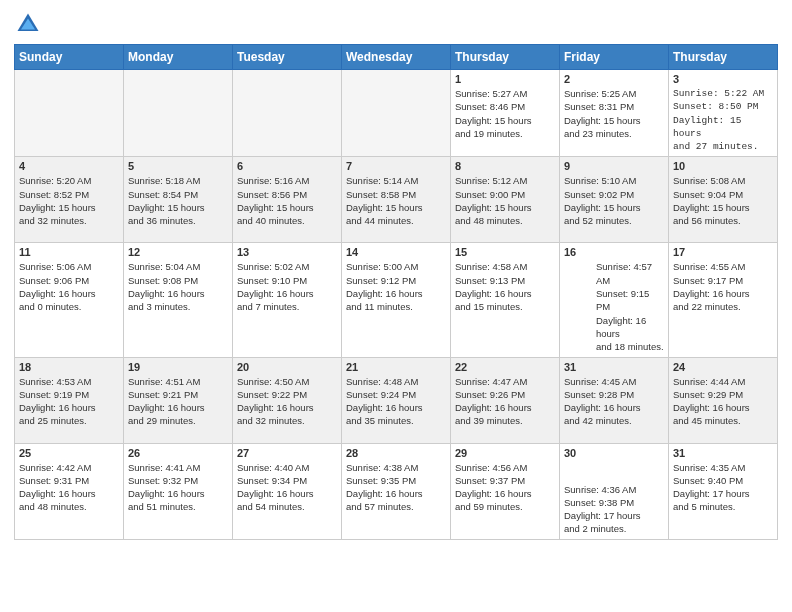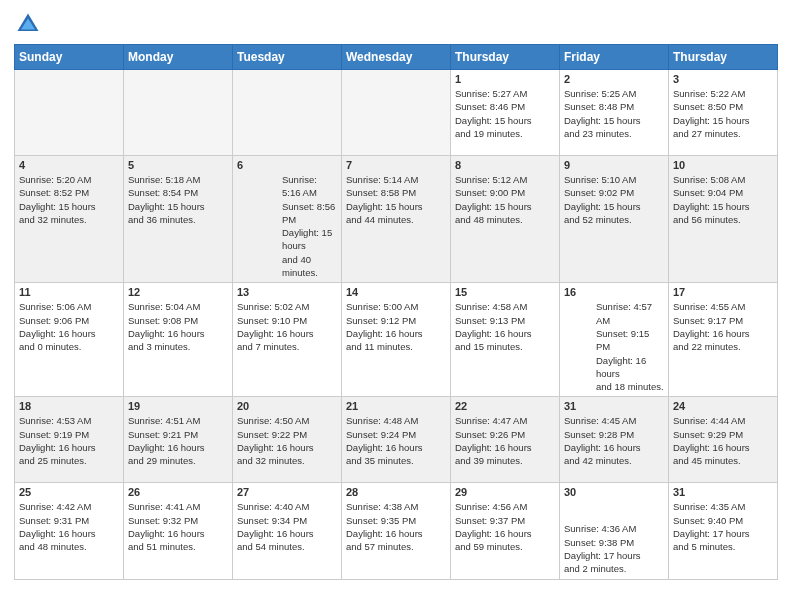--- a/index.html
+++ b/index.html
@@ -142,27 +142,27 @@
           <td>
             <span class="day-num">1</span>
             <div class="day-info" style="white-space: pre-line;">Sunrise: 5:27 AM
 Sunset: 8:46 PM
 Daylight: 15 hours
 and 19 minutes.</div>
           </td>
           <td>
             <span class="day-num">2</span>
             <div class="day-info" style="white-space: pre-line;">Sunrise: 5:25 AM
-Sunset: 8:48 PM
+Sunset: 8:31 PM
 Daylight: 15 hours
 and 23 minutes.</div>
           </td>
           <td>
             <span class="day-num">3</span>
-            <div class="day-info" style="white-space: pre-line;">Sunrise: 5:22 AM
+            <div class="day-info" style="white-space: pre-line; font-family: Liberation Mono, monospace;">Sunrise: 5:22 AM
 Sunset: 8:50 PM
 Daylight: 15 hours
 and 27 minutes.</div>
           </td>
         </tr>
         <tr>
           <td class="shaded">
             <span class="day-num">4</span>
             <div class="day-info" style="white-space: pre-line;">Sunrise: 5:20 AM
 Sunset: 8:52 PM
@@ -171,21 +171,21 @@
           </td>
           <td class="shaded">
             <span class="day-num">5</span>
             <div class="day-info" style="white-space: pre-line;">Sunrise: 5:18 AM
 Sunset: 8:54 PM
 Daylight: 15 hours
 and 36 minutes.</div>
           </td>
           <td class="shaded">
             <span class="day-num">6</span>
-            <div class="day-info" style="white-space: pre-line; margin-left: 45px;">Sunrise: 5:16 AM
+            <div class="day-info" style="white-space: pre-line;">Sunrise: 5:16 AM
 Sunset: 8:56 PM
 Daylight: 15 hours
 and 40 minutes.</div>
           </td>
           <td class="shaded">
             <span class="day-num">7</span>
             <div class="day-info" style="white-space: pre-line;">Sunrise: 5:14 AM
 Sunset: 8:58 PM
 Daylight: 15 hours
 and 44 minutes.</div>

